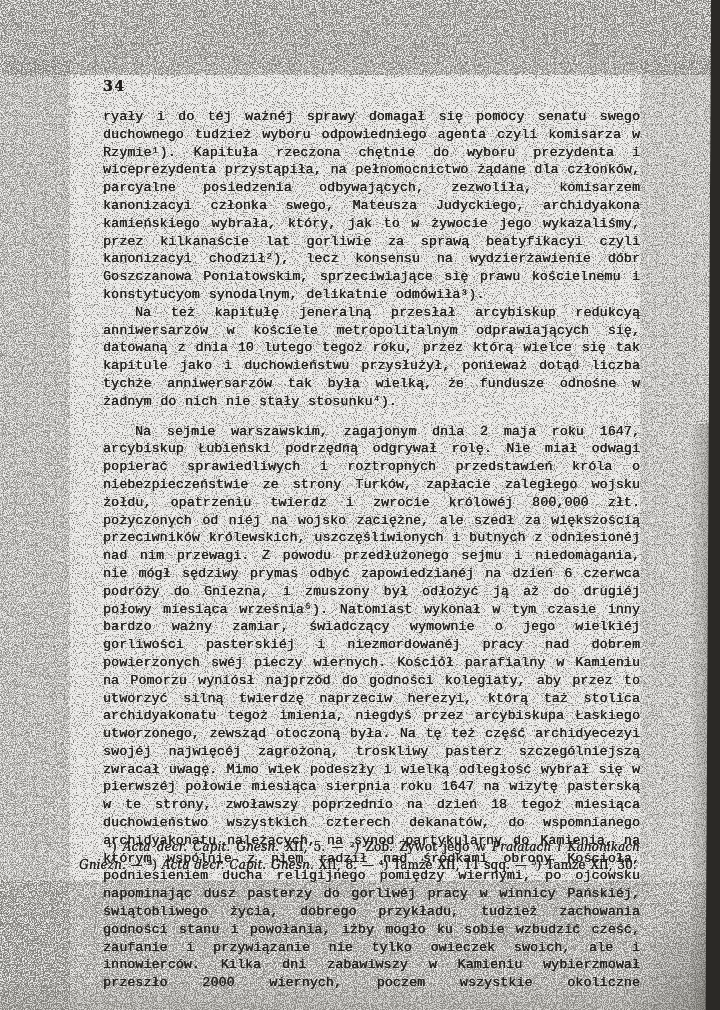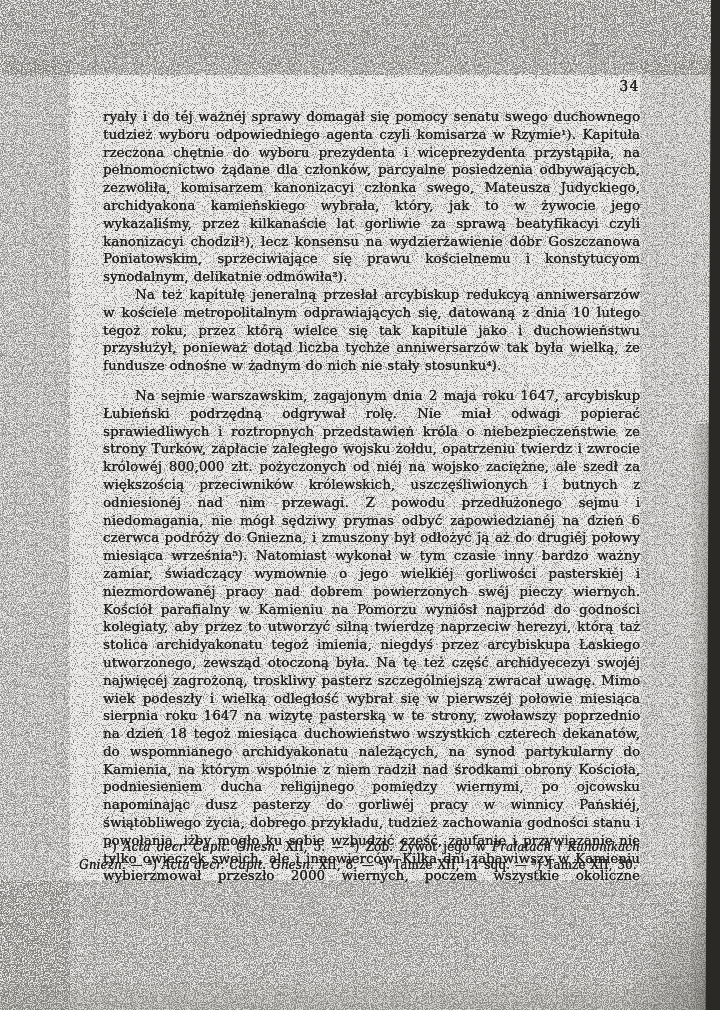--- a/index.html
+++ b/index.html
@@ -33,32 +33,32 @@
     background: radial-gradient(140px 170px at 100% 100%, rgba(70,68,62,0.40), rgba(70,68,62,0) 72%);
     pointer-events: none;
   }
   .vignette-bottom {
     position: absolute; left: 0; right: 0; bottom: 0; height: 34px;
     background: linear-gradient(to top, rgba(125,122,114,0.22), rgba(125,122,114,0));
     pointer-events: none;
   }
   .page-number {
     position: absolute; top: 78px; left: 103px; width: 537px;
-    text-align: right;
-    font-size: 14px; font-weight: normal; letter-spacing: 1.5px;
+    text-align: left;
+    font-size: 14px; font-weight: bold; letter-spacing: 1.5px;
     text-shadow: 0.25px 0 0 currentColor;
   }
   .text-block {
     position: absolute; top: 108px; left: 103px; width: 537px;
     font-size: 13.3px; line-height: 17.8px;
     text-align: justify;
     letter-spacing: 0.1px; word-spacing: 0.6px;
     text-shadow: 0.25px 0 0 currentColor;
   }
-  .text-block p { margin: 0; text-indent: 32px; }
+  .text-block p { margin: 0; text-indent: 32px; font-family: Liberation Mono, monospace; }
   .text-block p.first { text-indent: 0; }
   .text-block p.fill-last { text-align-last: justify; margin-top: 12px; }
   .footnotes {
     position: absolute; top: 839px; left: 79px; width: 561px;
     font-size: 12px; line-height: 17.6px;
     text-align: justify; text-indent: 28px;
     letter-spacing: 0.1px; word-spacing: 0.8px;
     text-shadow: 0.2px 0 0 currentColor;
   }
   .footnotes i { font-style: italic; }

